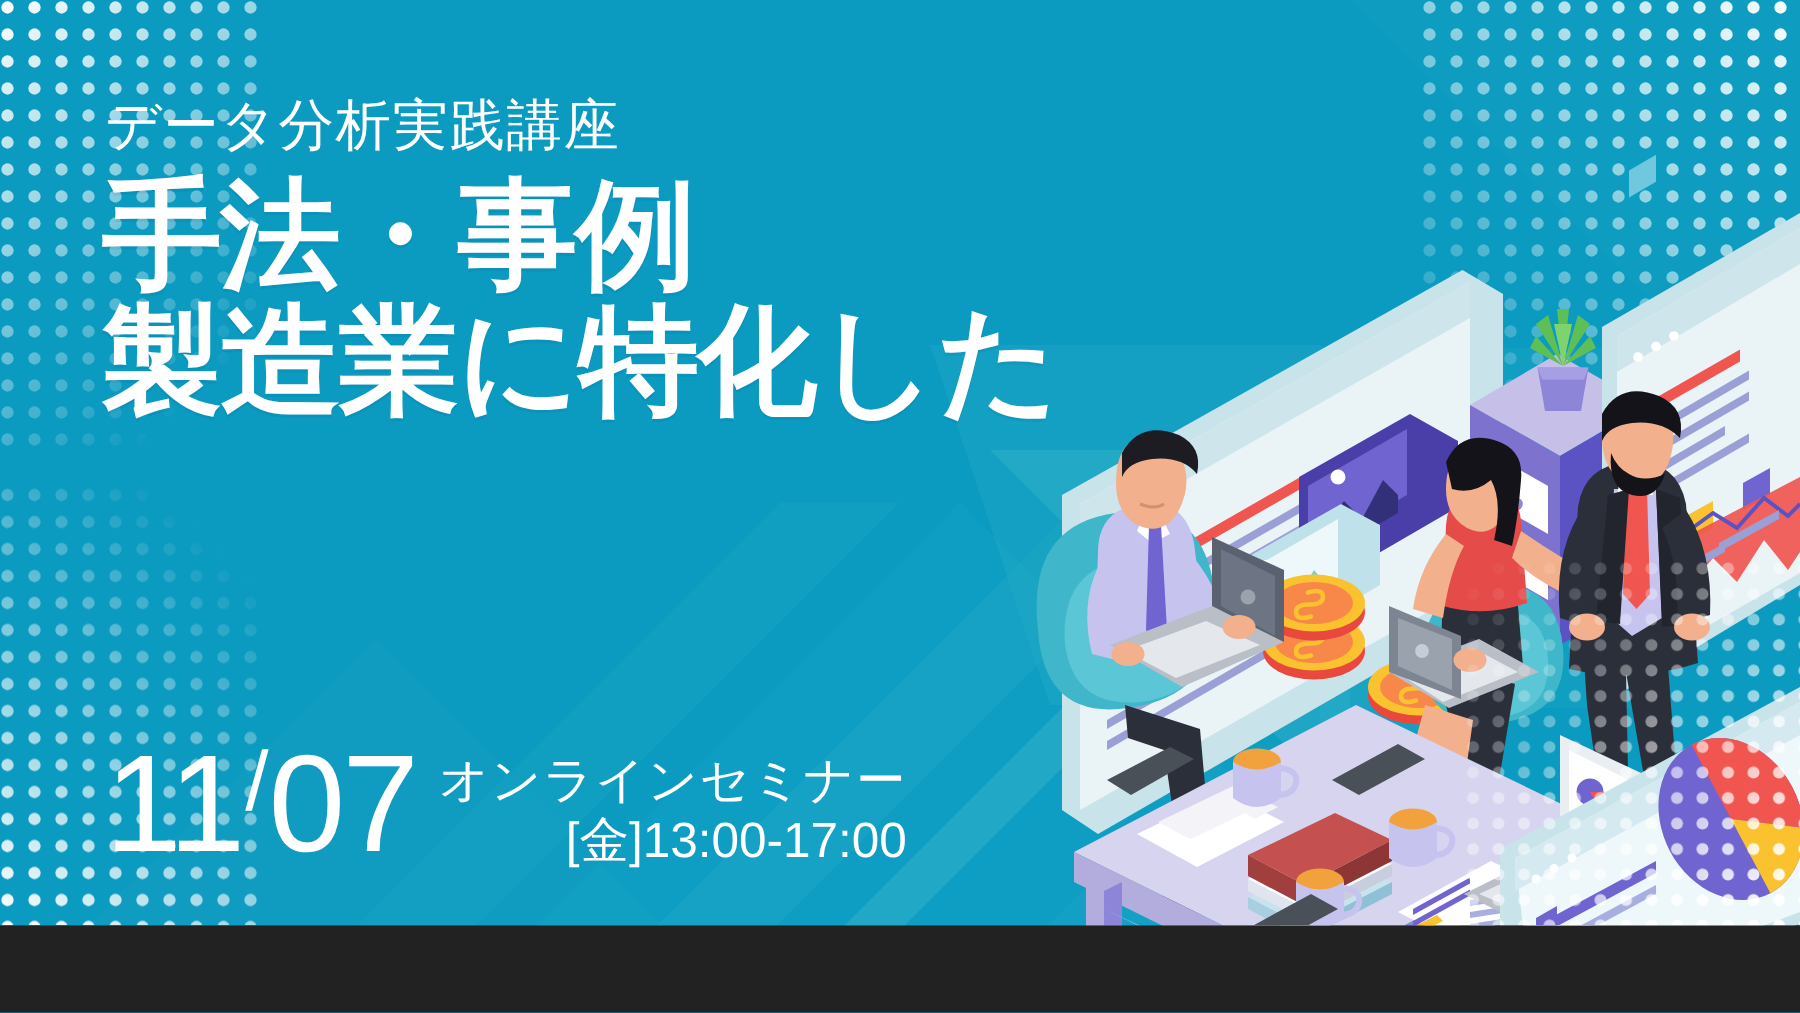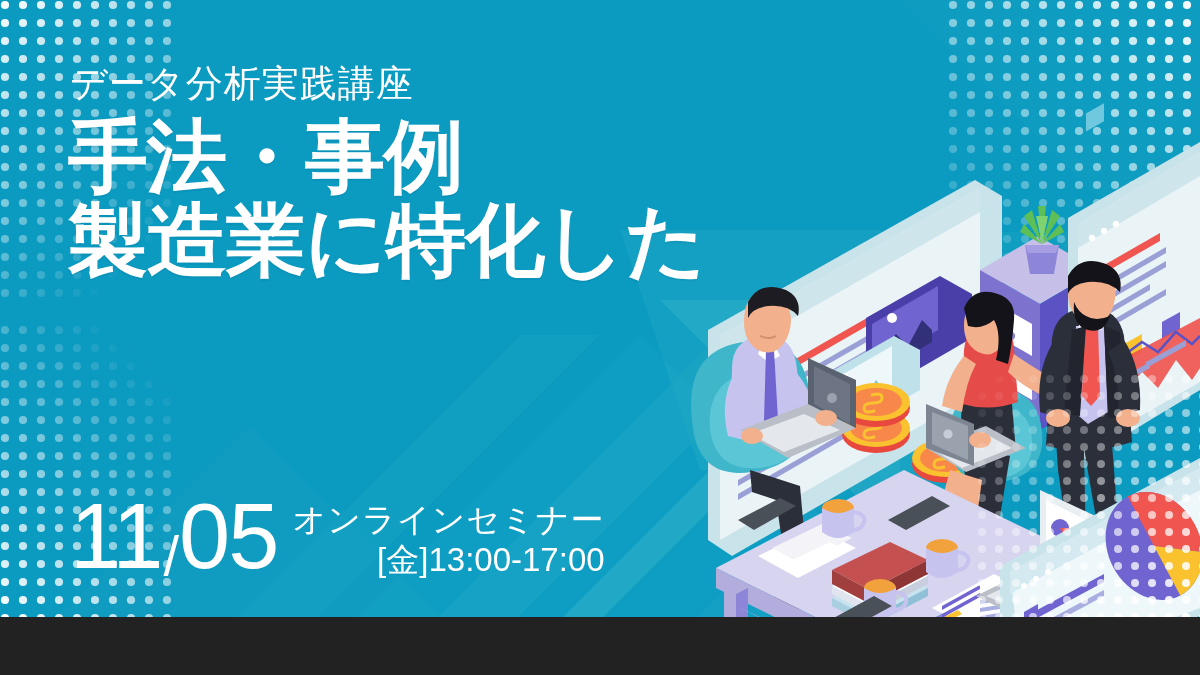--- a/index.html
+++ b/index.html
@@ -27,21 +27,21 @@
     color:#ffffff;font-weight:bold;font-size:80px;line-height:1.06;
     letter-spacing:-1px;white-space:nowrap;margin:0;
     text-shadow:0 2px 0 rgba(0,70,90,.08);
   }
   .title-line{display:block;}
 
   
   .datebar{position:absolute;left:70px;top:492px;z-index:40;display:flex;align-items:flex-start;}
   .bigdate{
     color:#ffffff;font-size:92px;line-height:.96;font-weight:400;
-    letter-spacing:-2px;display:flex;align-items:flex-end;white-space:nowrap;
+    letter-spacing:-2px;display:flex;align-items:flex-start;white-space:nowrap;
   }
   .bigdate .slash{font-size:56px;padding:0 2px;position:relative;top:2px;letter-spacing:-2px;}
   .meta{margin-left:15px;padding-top:8px;color:#ffffff;white-space:nowrap;}
   .meta-line1{font-size:33px;line-height:1.22;letter-spacing:1px;}
   .meta-line2{font-size:33px;line-height:1.22;letter-spacing:0px;text-align:right;}
 
   
   .illus{position:absolute;right:0;top:0;width:520px;height:675px;z-index:30;}
   .illus svg{display:block;width:520px;height:675px;}
 </style>
@@ -426,21 +426,21 @@
     <h1 class="title">
       <span class="title-line">手法・事例</span>
       <span class="title-line">製造業に特化した</span>
     </h1>
   </div>
 
   <div class="datebar">
     <div class="bigdate">
       <span>11</span>
       <span class="slash">/</span>
-      <span>05</span>
+      <span>07</span>
     </div>
     <div class="meta">
       <div class="meta-line1">オンラインセミナー</div>
       <div class="meta-line2">[金]13:00-17:00</div>
     </div>
   </div>
 
 </div>
 
 </body></html>

